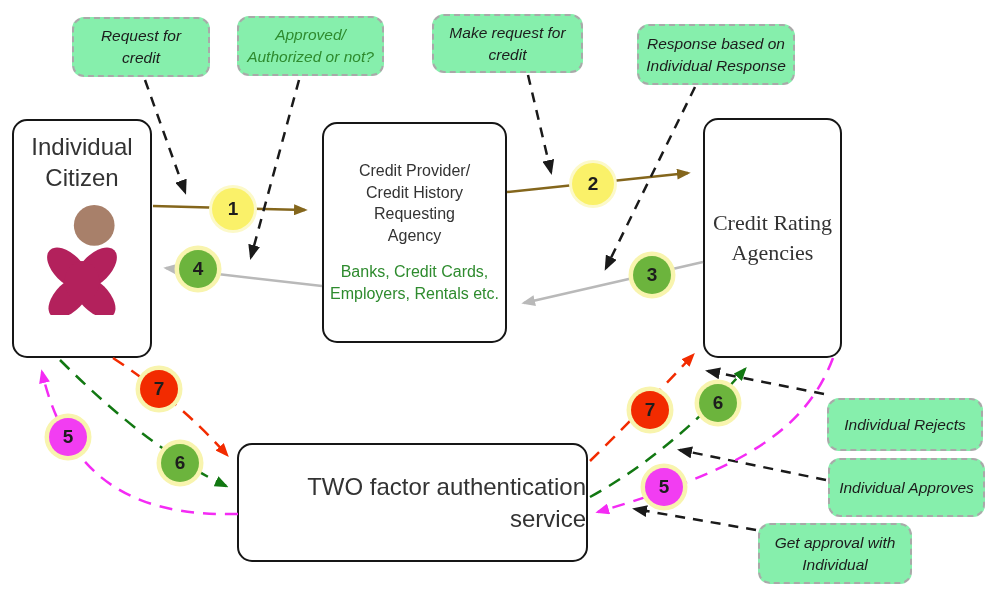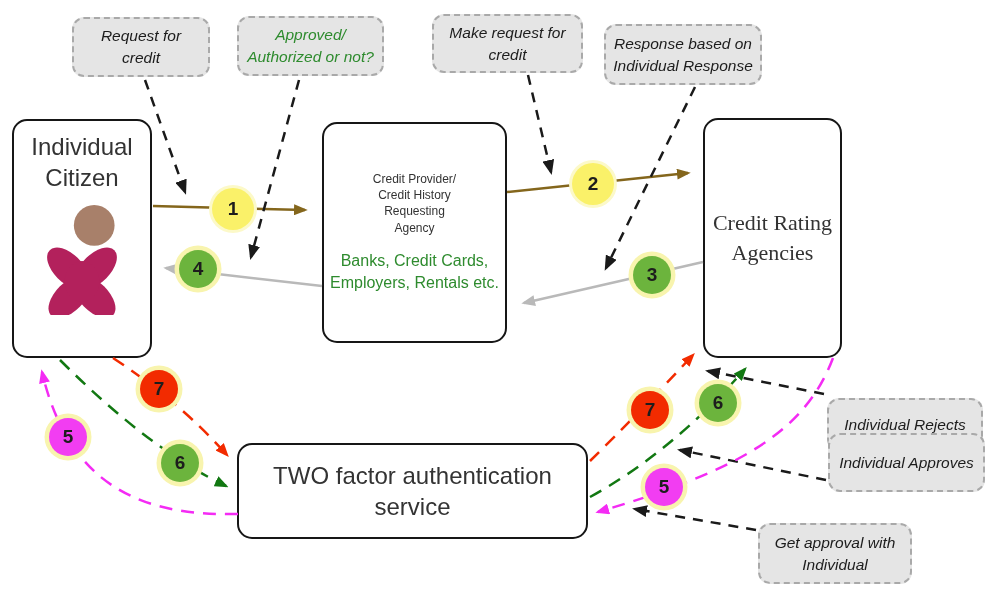--- a/index.html
+++ b/index.html
@@ -13,41 +13,41 @@
   .node {
     position:absolute; background:#ffffff; border:2.5px solid #161616;
     border-radius:15px; display:flex; flex-direction:column;
     align-items:center; justify-content:center; text-align:center;
     color:#333333; z-index:2; box-sizing:border-box;
   }
   .node-title { line-height:1.3; }
   #node-citizen      { left:12px;  top:119px; width:140px; height:239px; justify-content:flex-start; padding-top:10px; }
   #node-citizen .node-title { font-size:24px; }
   #node-provider     { left:322px; top:122px; width:185px; height:221px; }
-  #node-provider .node-title { font-size:12px; line-height:1.36; }
+  #node-provider .node-title { font-size:16px; line-height:1.36; }
   .node-subtitle { font-size:16px; line-height:1.38; color:#2e8b2e; margin-top:14px; }
   #node-rating       { left:703px; top:118px; width:139px; height:240px;font-family:Liberation Serif, serif; }
   #node-rating .node-title { font-size:22px; line-height:1.35; }
-  #node-twofactor    { left:237px; top:443px; width:351px; height:96px; }
+  #node-twofactor    { left:237px; top:443px; width:351px; height:119px;text-align:right; }
   #node-twofactor .node-title { font-size:24px; }
 
   
   .callout {
-    position:absolute; background:#e5e5e5; border:2.5px dashed #a9a9a9;
+    position:absolute; background:#86efac; border:2.5px dashed #a9a9a9;
     border-radius:12px; display:flex; align-items:center; justify-content:center;
     text-align:center; font-style:italic; font-size:15.5px; line-height:1.4;
     color:#1c1c1c; z-index:4; box-sizing:border-box; padding:2px 6px;
   }
   .callout.green-text { color:#2e8b2e; }
   #callout-request   { left:72px;  top:17px;  width:138px; height:60px; }
   #callout-approved  { left:237px; top:16px;  width:147px; height:60px; }
   #callout-make      { left:432px; top:14px;  width:151px; height:59px; }
-  #callout-response  { left:604px; top:24px;  width:158px; height:61px; }
+  #callout-response  { left:637px; top:24px;  width:158px; height:61px; }
   #callout-rejects   { left:827px; top:398px; width:156px; height:53px; }
-  #callout-approves  { left:828px; top:433px; width:157px; height:59px;font-style:italic; }
+  #callout-approves  { left:828px; top:458px; width:157px; height:59px;font-style:italic; }
   #callout-approval  { left:758px; top:523px; width:154px; height:61px; }
 
   
   .badge {
     position:absolute; width:38px; height:38px; border-radius:50%;
     display:flex; align-items:center; justify-content:center;
     font-weight:bold; font-size:19px; color:#1d1d1d; z-index:5;
     box-shadow:0 0 0 4.5px #f8f4ae;
   }
   .badge.yellow  { background:#faf169; width:42px; height:42px; box-shadow:0 0 0 3px #fcf9c9; }

